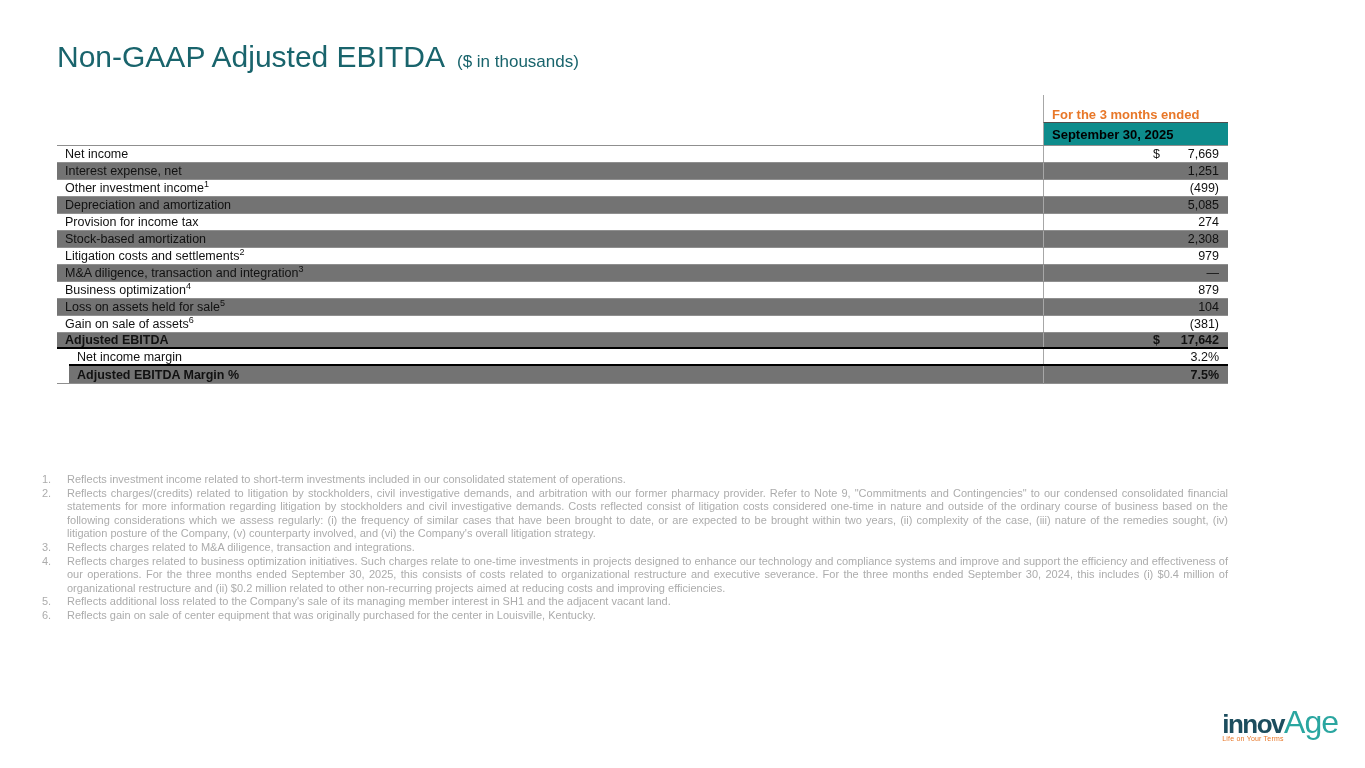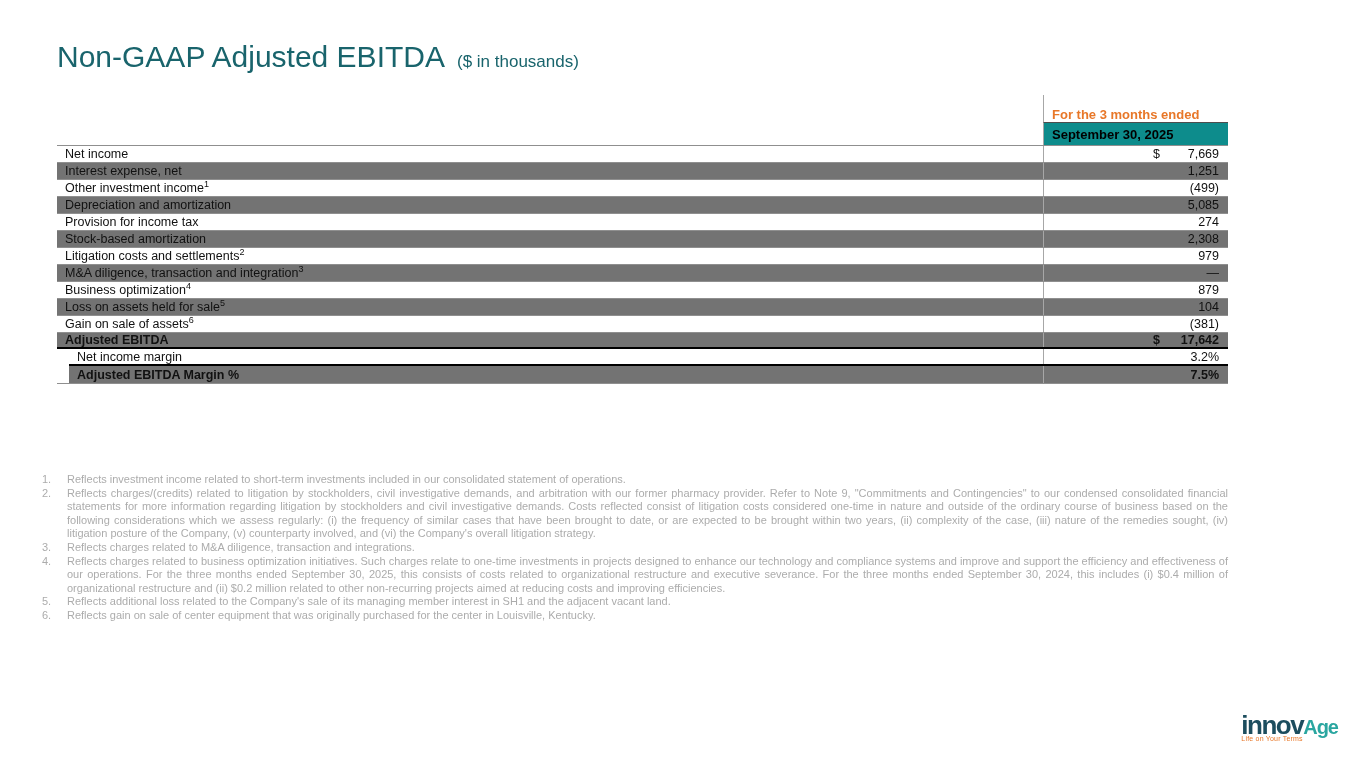--- a/index.html
+++ b/index.html
@@ -51,21 +51,21 @@
     position:absolute;left:40px;top:473px;width:1188px;
     color:#ACACAC;font-size:11px;line-height:13.6px;
   }
   .fn{display:flex;}
   .fn-num{width:27px;flex:0 0 27px;padding-left:2px;box-sizing:border-box;}
   .fn-text{flex:1;text-align:justify;}
   
   .logo{position:absolute;right:27px;bottom:26px;line-height:1;}
   .logo-word{white-space:nowrap;}
   .logo-innov{font-weight:bold;font-size:26px;color:#1C4D5E;letter-spacing:-1.5px;}
-  .logo-age{font-weight:bold;font-size:20px;color:#2AA6A0;letter-spacing:-1px;}
+  .logo-age{font-weight:normal;font-size:32px;color:#2AA6A0;letter-spacing:-1px;}
   .logo-tagline{color:#E87728;font-size:7px;margin-top:-3px;letter-spacing:0.2px;}
 </style>
 </head>
 <body>
 
 <div class="title">
   <span>Non-GAAP Adjusted EBITDA</span><span class="suffix">($ in thousands)</span>
 </div>
 
 <div class="fin-table">

